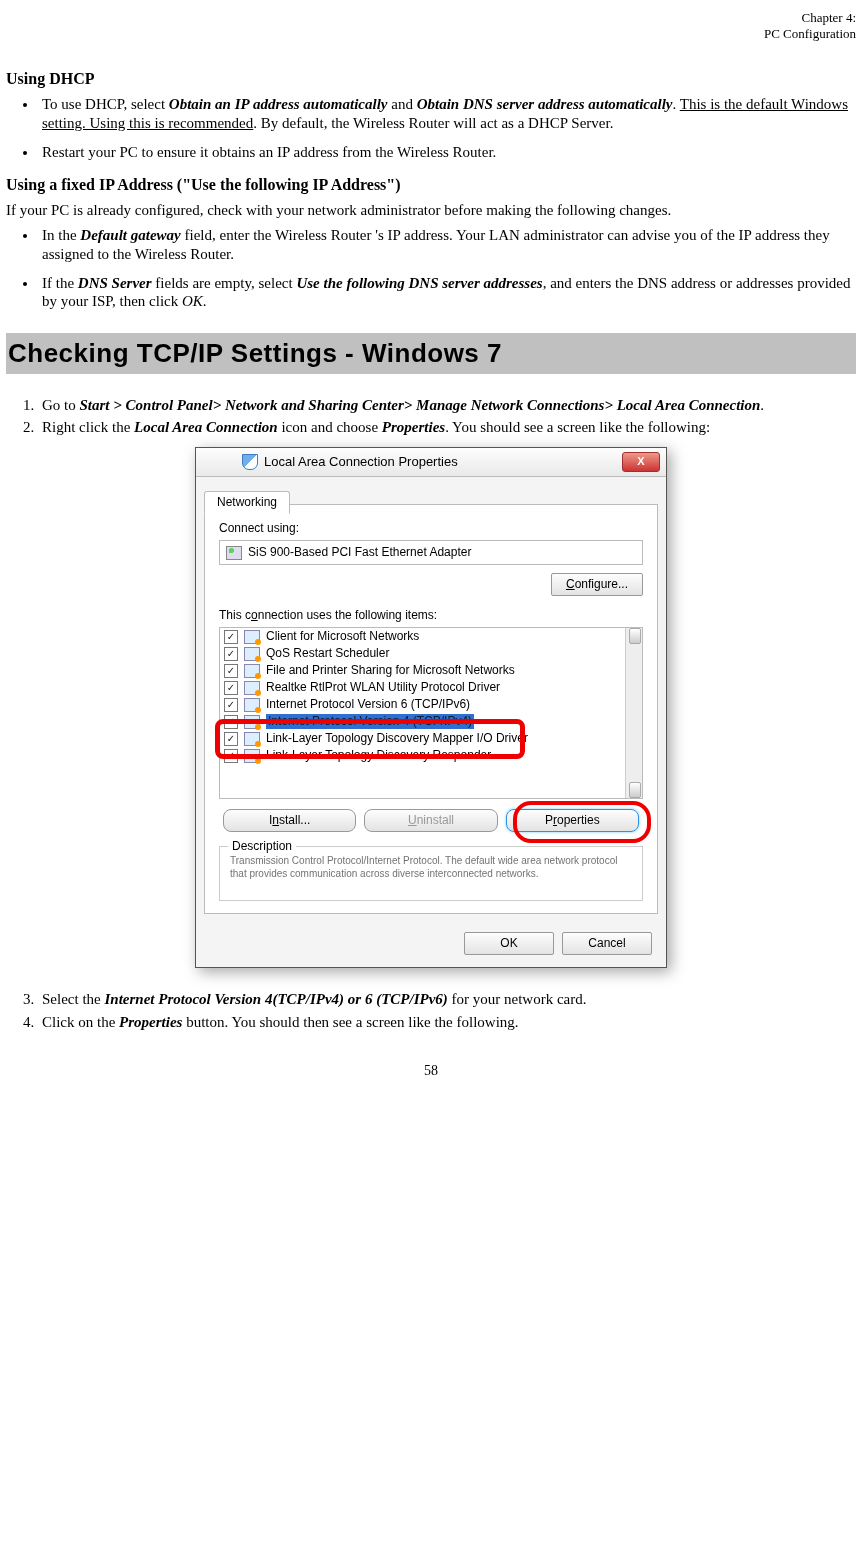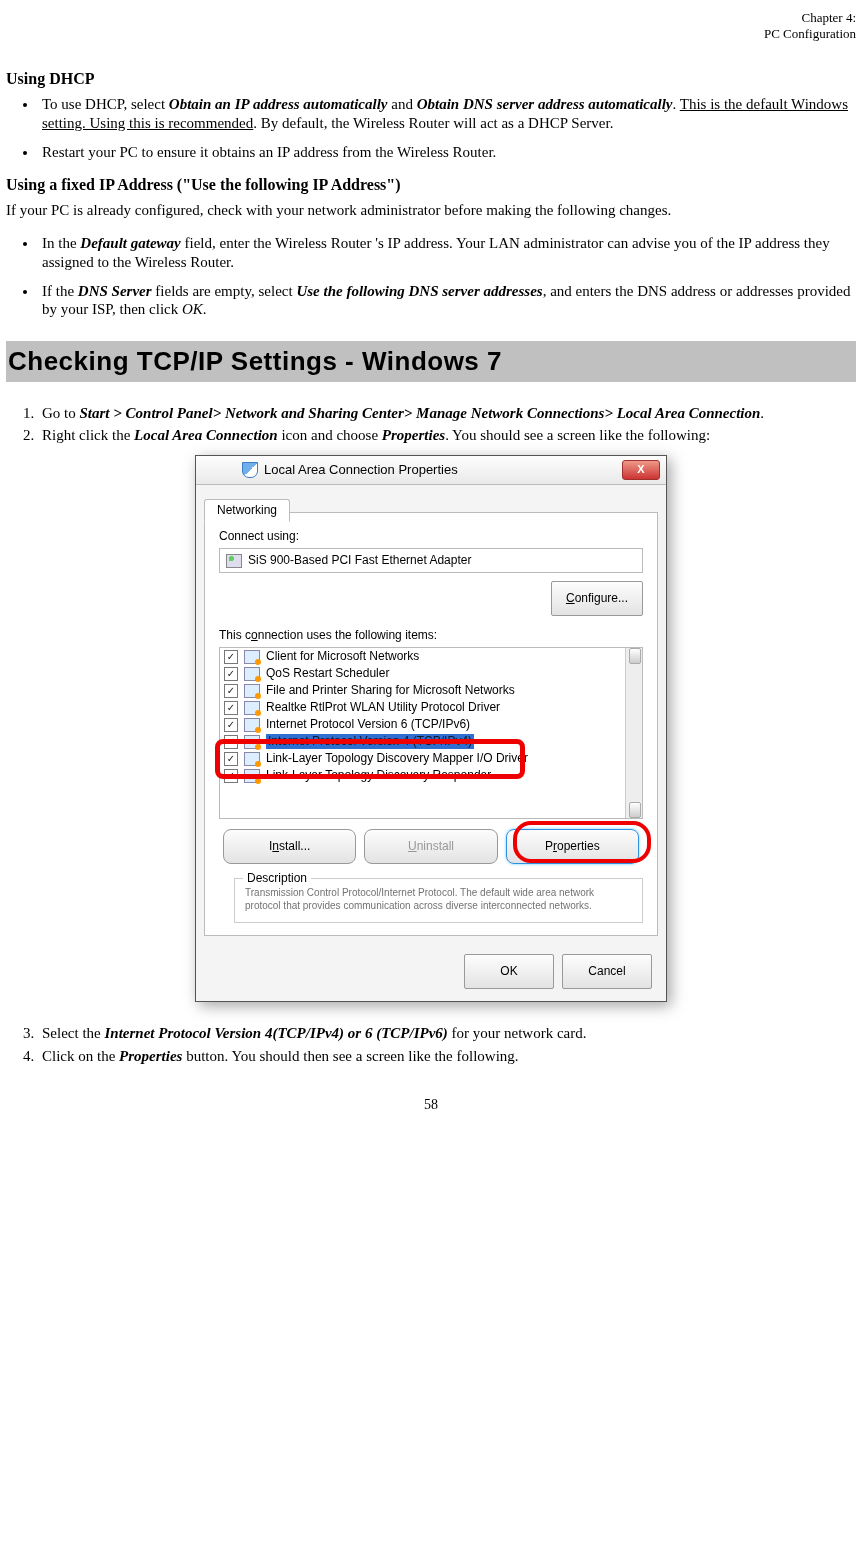--- a/index.html
+++ b/index.html
@@ -32,21 +32,21 @@
     padding-left: 4px;
   }
   ol.numbered {
     margin: 22px 0 10px 0;
     padding-left: 32px;
   }
   ol.numbered > li {
     margin-bottom: 4px;
     padding-left: 4px;
   }
-  .para { margin: 2px 0 14px 0; }
+  .para { margin: 2px 0 6px 0; }
   .underline { text-decoration: underline; }
   .bi { font-weight: bold; font-style: italic; }
   .italic { font-style: italic; }
   .h2bar {
     background: #c0c0c0;
     font-family: Arial, sans-serif;
     font-weight: bold;
     font-size: 26px;
     padding: 4px 4px 4px 2px;
     margin: 22px 0 14px 0;
@@ -113,21 +113,21 @@
   .nic-icon {
     width: 14px; height: 12px; border: 1px solid #888;
     background:
       radial-gradient(circle at 30% 30%, #6c6 20%, transparent 21%),
       #dde;
   }
   .btn {
     display: inline-block;
     border: 1px solid #999;
     background: linear-gradient(#fdfdfd,#e3e3e3);
-    padding: 9px 14px;
+    padding: 3px 14px;
     font-size: 12px;
     border-radius: 2px;
     min-width: 60px;
     text-align: center;
   }
   .btn.disabled { color: #999; }
   .row-right { text-align: right; margin-top: 8px; }
   .listbox {
     border: 1px solid #bbb;
     margin-top: 4px;
@@ -182,23 +182,22 @@
     border-radius: 8px;
     pointer-events: none;
   }
   .btnrow3 {
     display: flex; justify-content: space-between; margin-top: 10px; position: relative;
   }
   .btnrow3 .btn { flex: 1; margin: 0 4px; border-radius: 8px; }
   .groupbox {
     border: 1px solid #ccc;
     margin-top: 14px;
-    padding: 8px 10px 10px 10px;
+    padding: 8px 10px 20px 10px;
     position: relative;
-    margin-left: 15px;
   }
   .groupbox .legend {
     position: absolute; top: -8px; left: 8px;
     background: #fff; padding: 0 4px; font-size: 12px;
   }
   .desc { font-size: 10px; color: #737373; }
   .footerbtns {
     display: flex; justify-content: flex-end; gap: 8px;
     padding: 10px 14px 12px 0;
     background: #f4f4f4;

